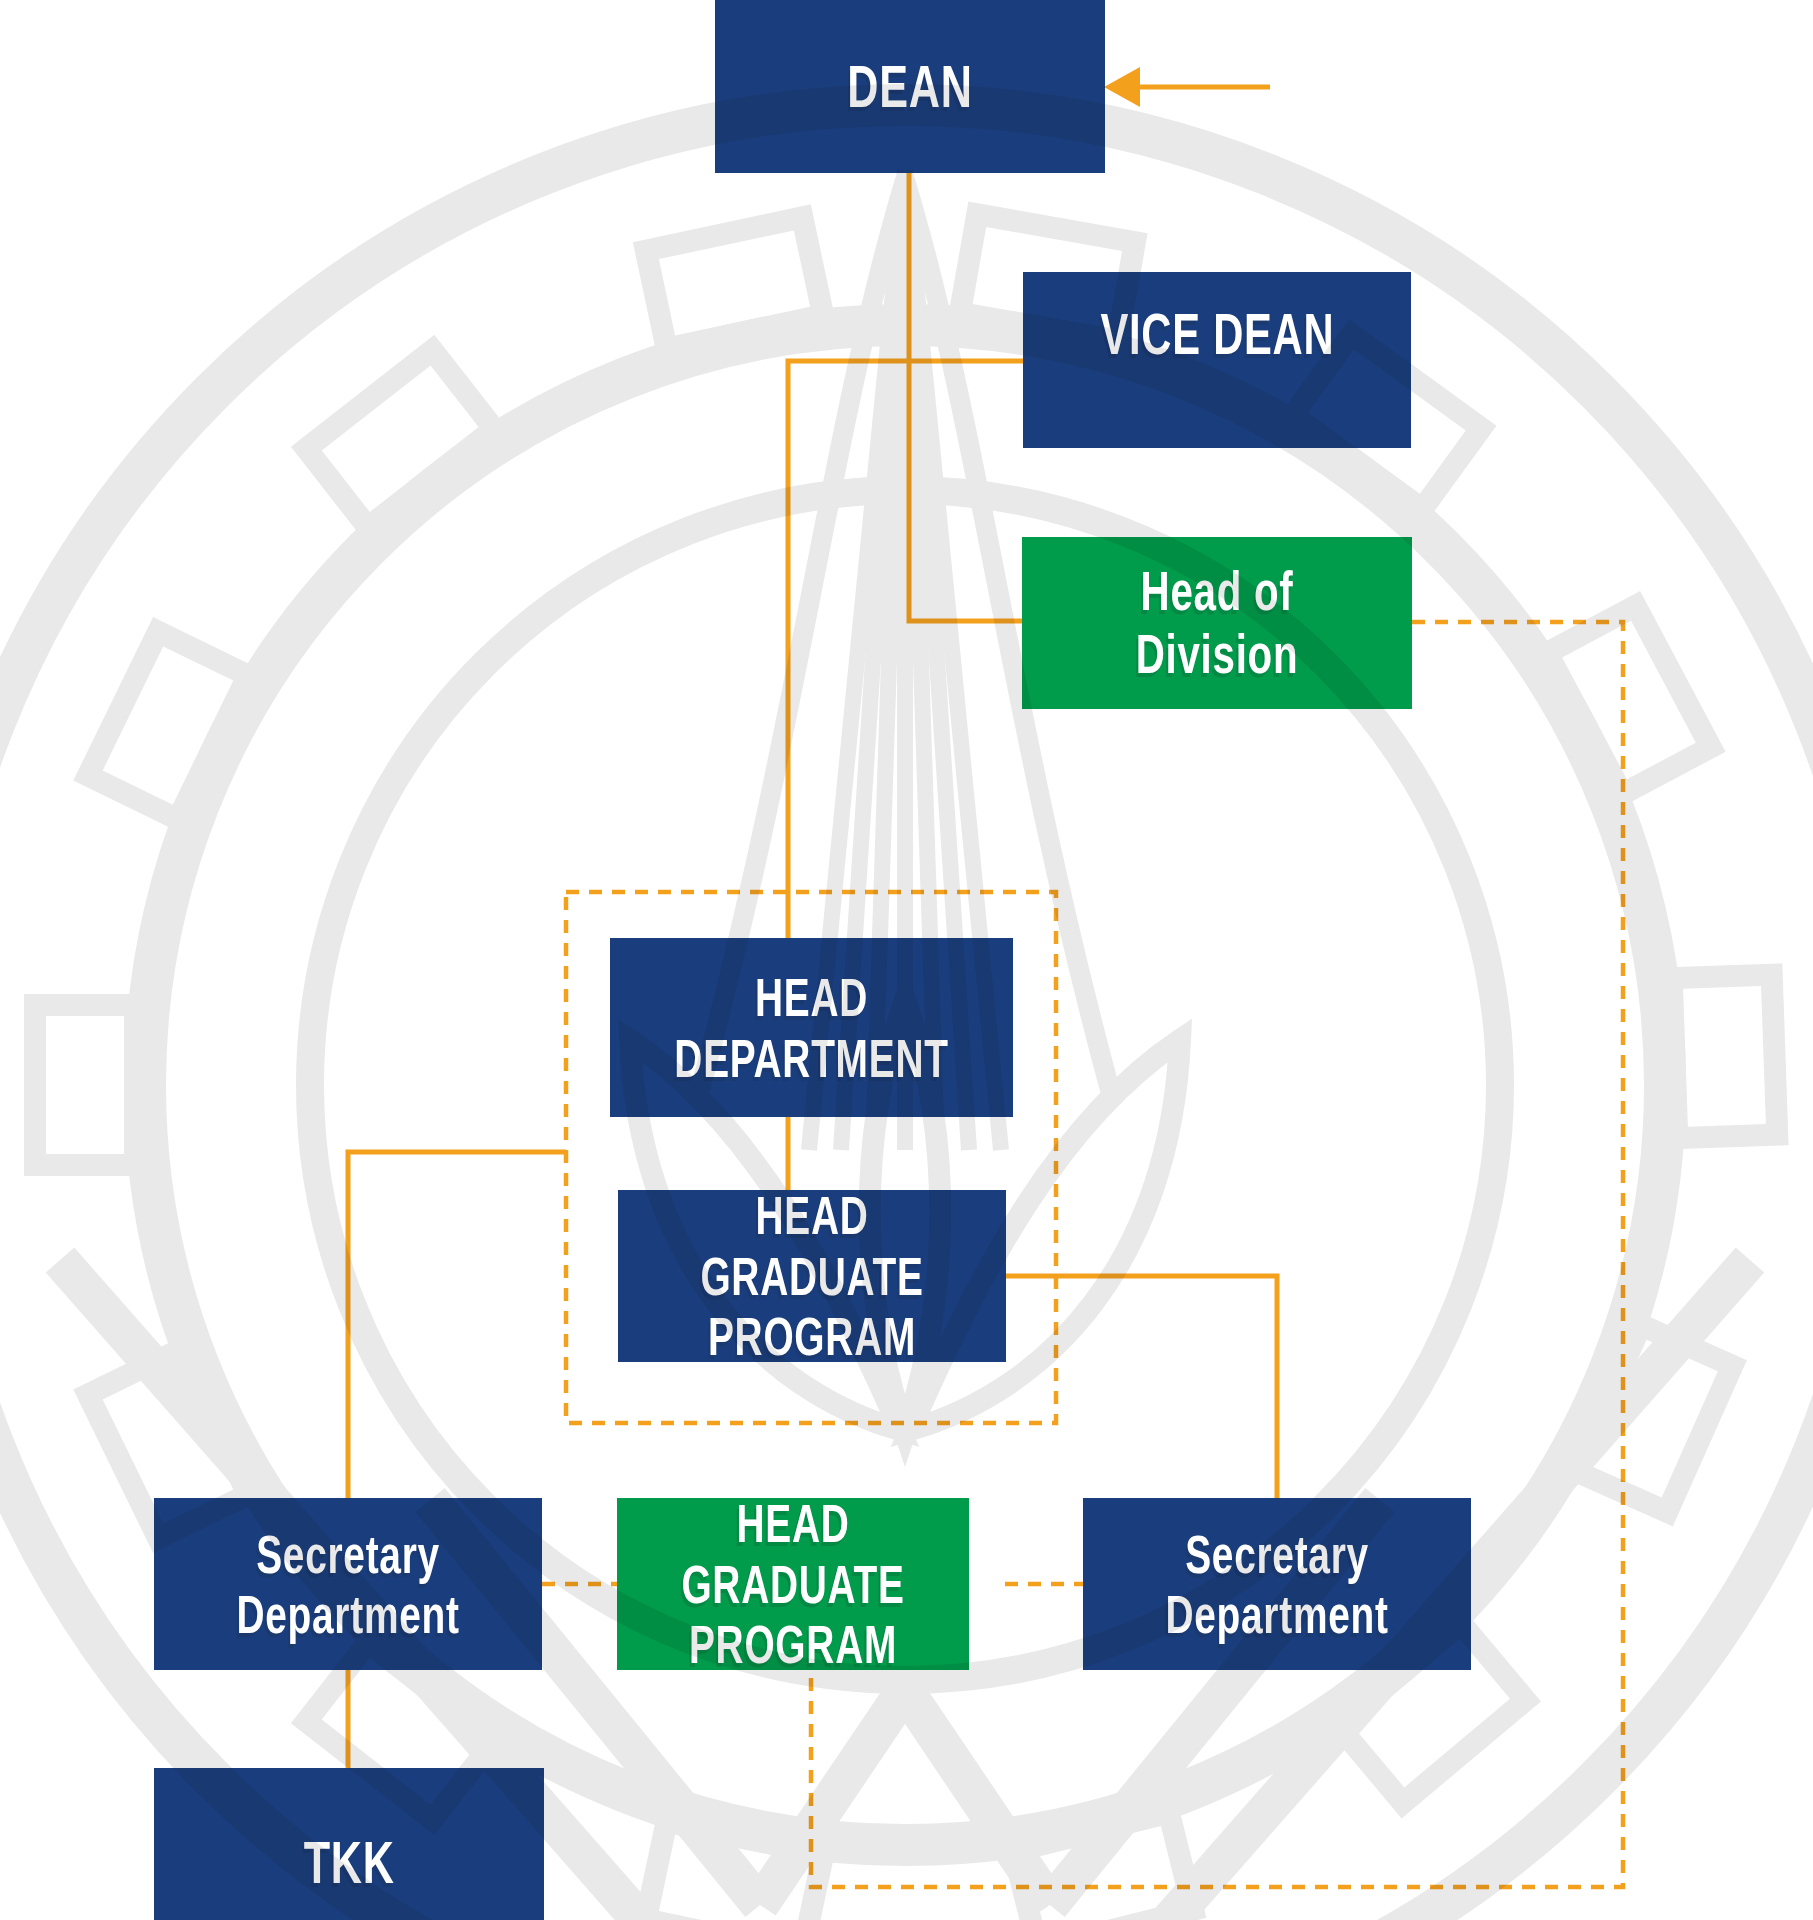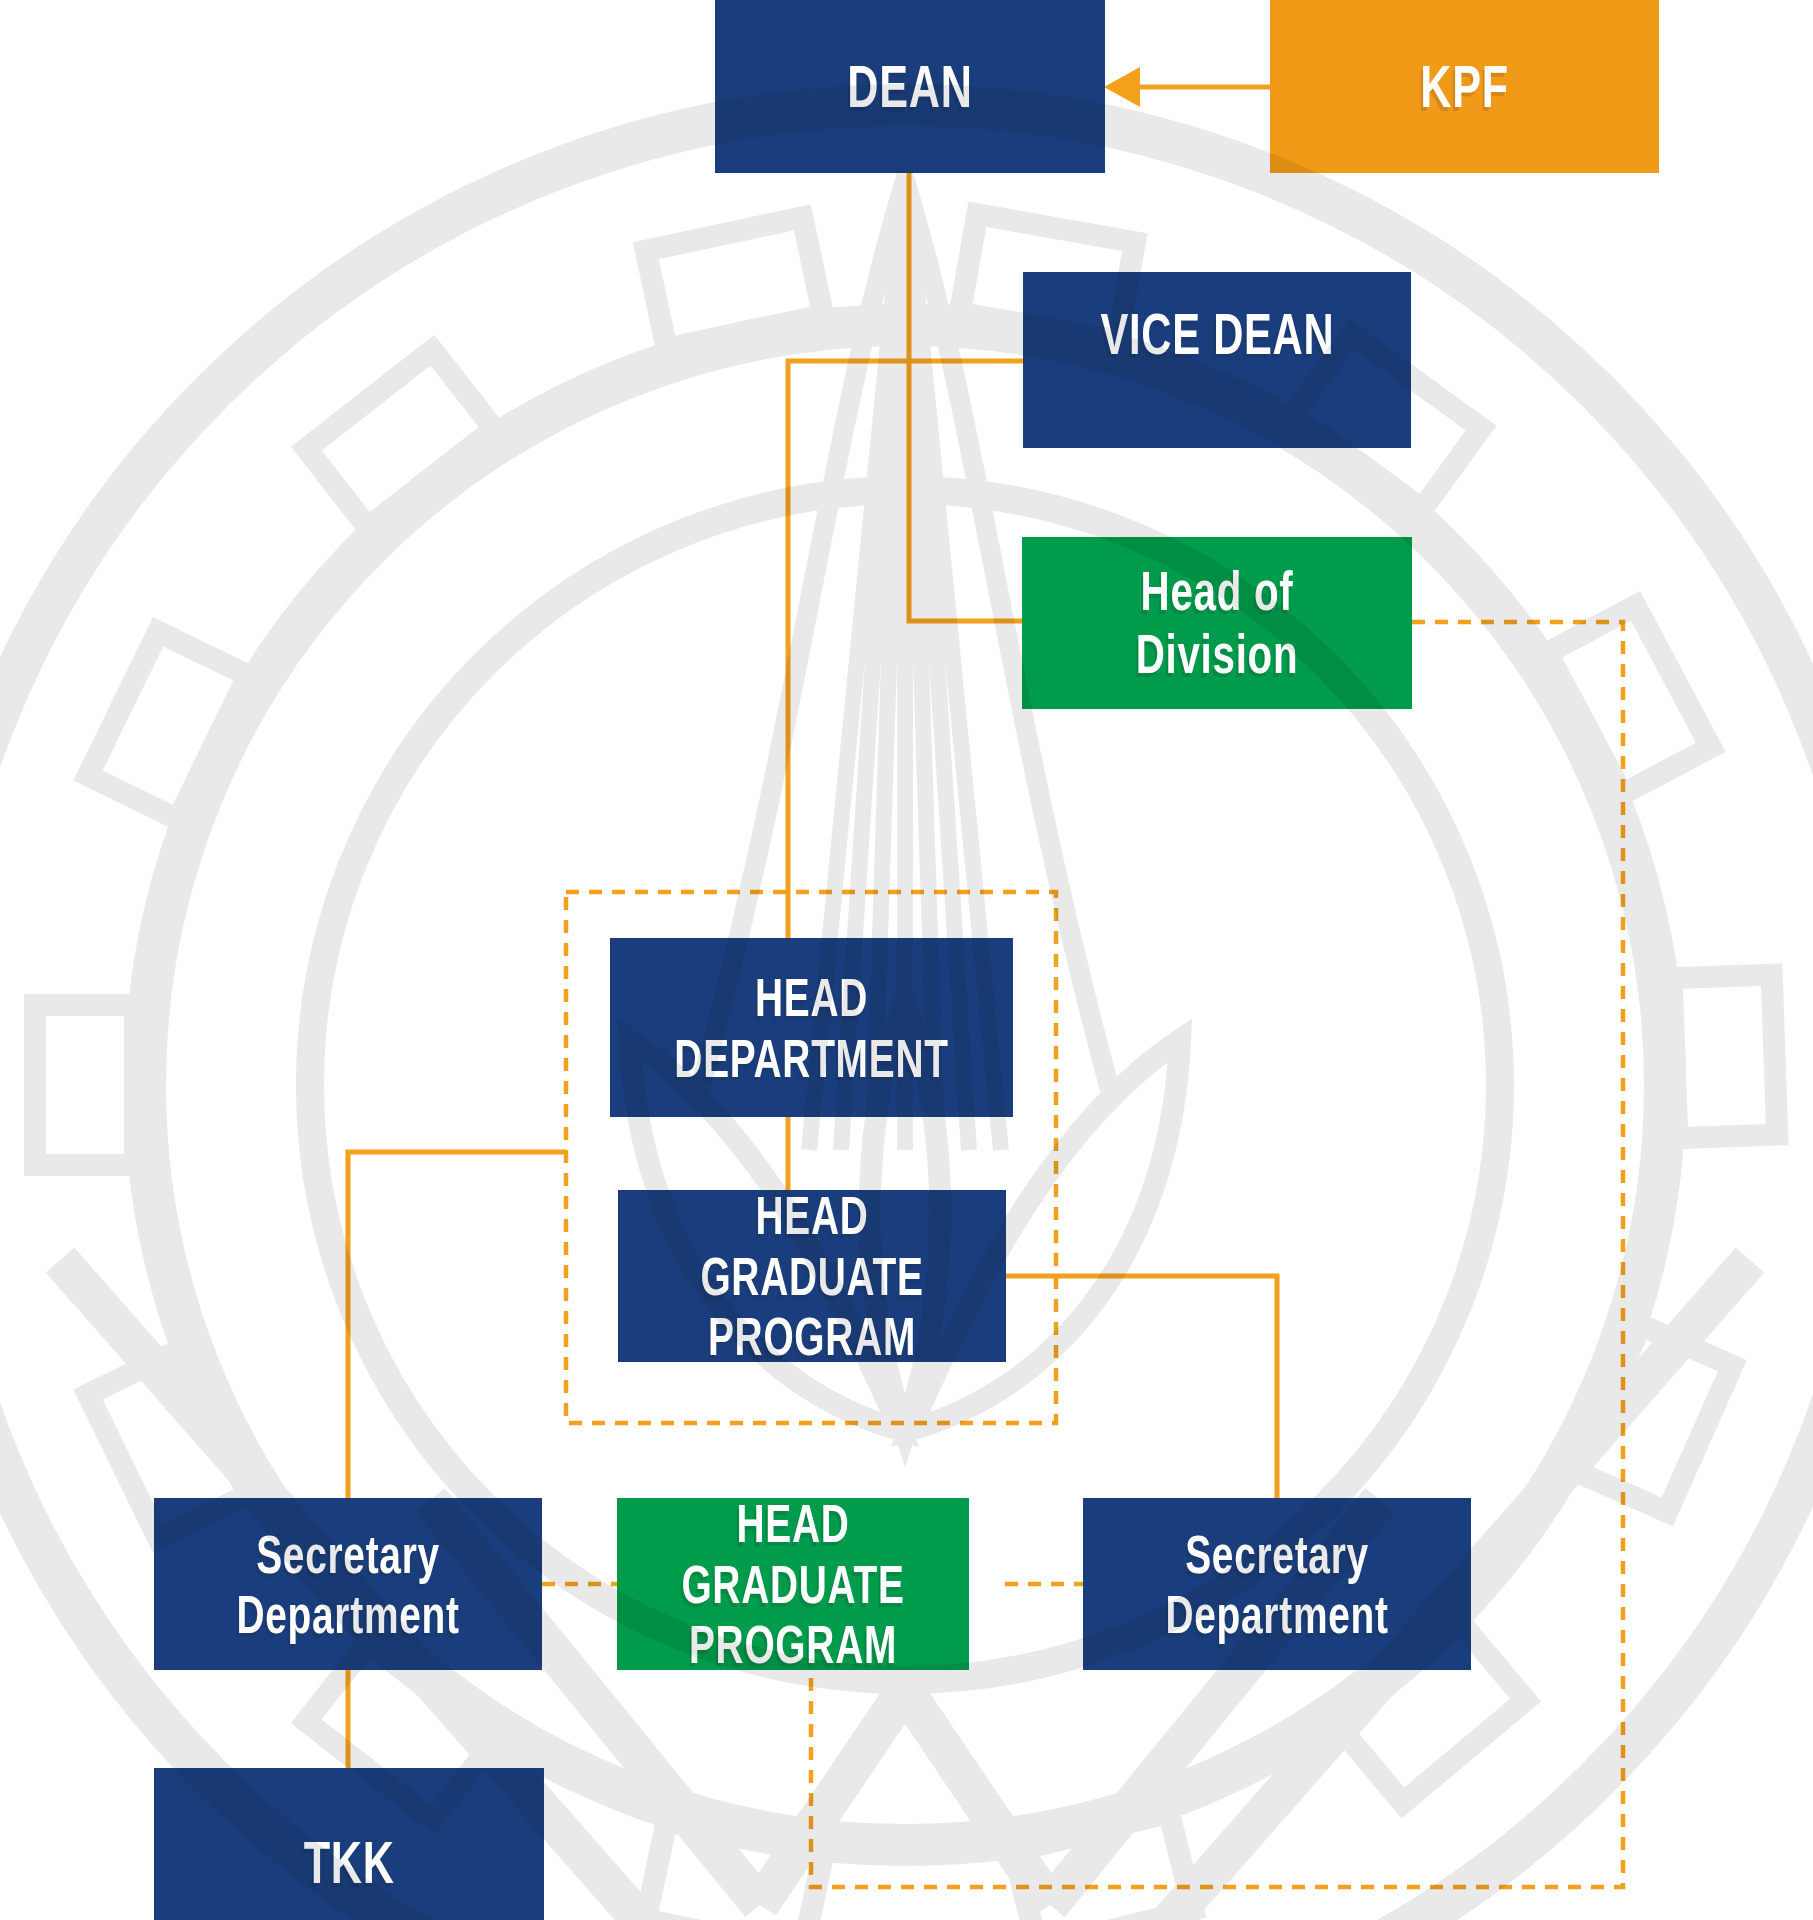--- a/index.html
+++ b/index.html
@@ -70,23 +70,20 @@
     <path class="solid" d="M566,1152 H348 V1498"></path>
     <path class="solid" d="M348,1670 V1768"></path>
     <path class="dashed" d="M566,892 H1056 V1423 H566 Z"></path>
     <path class="dashed" d="M1412,622 H1623 V1887 H811 V1670"></path>
     <path class="dashed" d="M542,1584 H617"></path>
     <path class="dashed" d="M1005,1584 H1083"></path>
   </svg>
 
   <div class="node navy" id="node-dean">
       <span class="scale">DEAN</span>
-    </div>
-  <div class="node orange" id="node-kpf">
-      <span class="scale">KPF</span>
     </div>
   <div class="node navy" id="node-vice-dean">
       <span class="scale">VICE DEAN</span>
     </div>
   <div class="node green" id="node-head-of-division">
       <span class="scale">Head of Division</span>
     </div>
   <div class="node navy" id="node-head-department">
       <span class="scale">HEAD
 DEPARTMENT</span>

